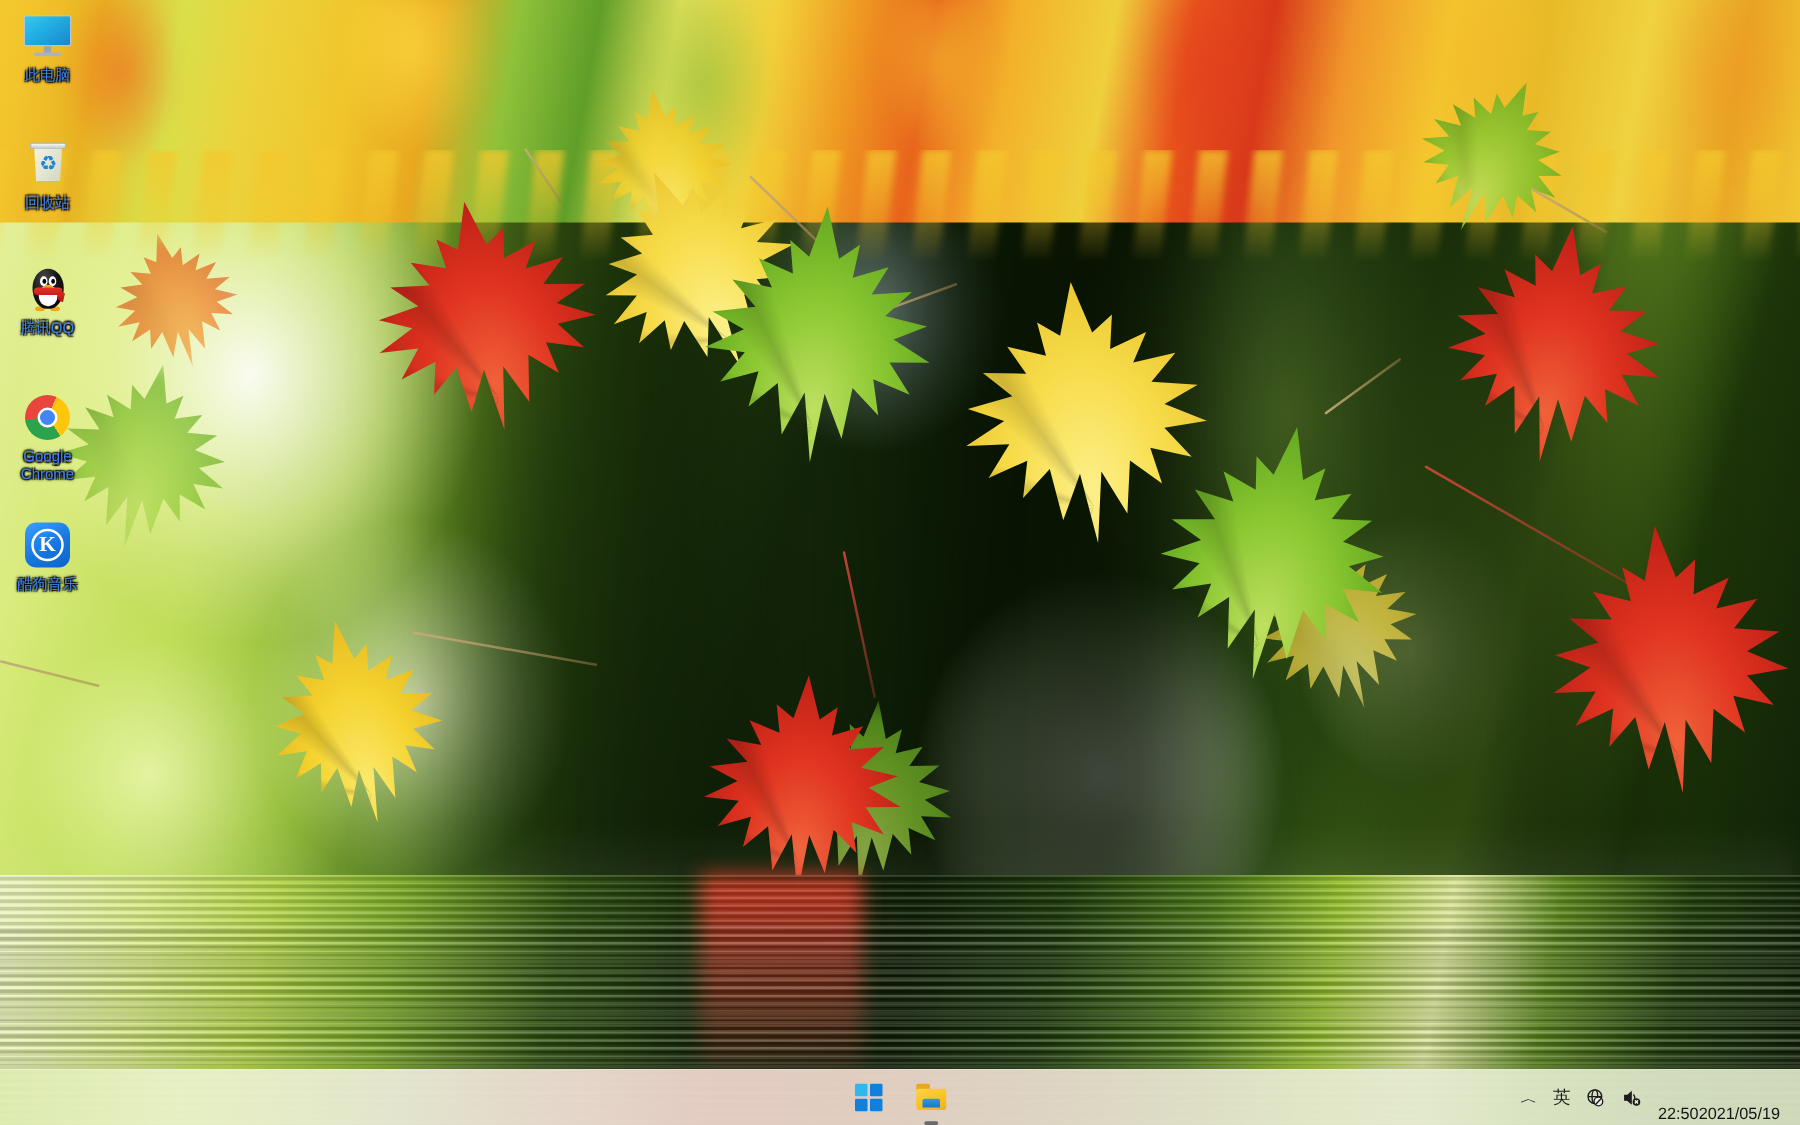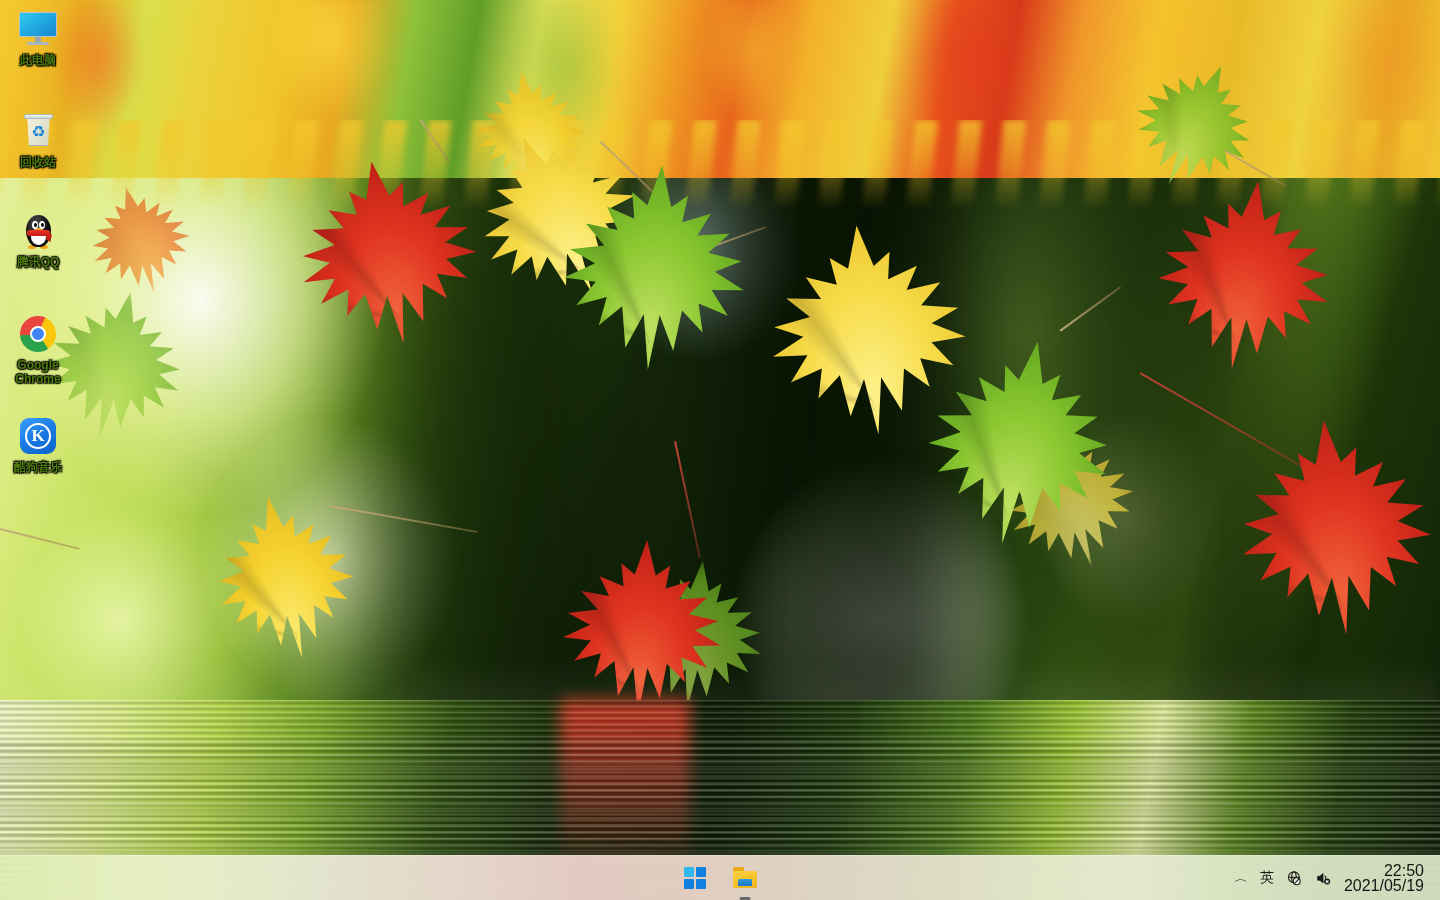--- a/index.html
+++ b/index.html
@@ -235,31 +235,30 @@
     cursor: default;
   }
   .icon-art {
     width: 42px; height: 42px;
     position: relative;
     margin-bottom: 3px;
   }
   .icon-label {
     font-size: 12px;
     line-height: 14px;
-    color: #4d7c0f;
+    color: #3b82f6;
     text-align: center;
     text-shadow:
       1px 1px 1px rgba(0,0,0,0.95),
       -1px 1px 1px rgba(0,0,0,0.8),
       1px -1px 1px rgba(0,0,0,0.8),
       -1px -1px 1px rgba(0,0,0,0.8),
       0 0 3px rgba(0,0,0,0.9);
     max-width: 72px;
     word-break: break-word;
-    font-weight: bold;
   }
 
   
   .mon-screen {
     position: absolute;
     left: 2px; top: 4px;
     width: 38px; height: 25px;
     border-radius: 2px;
     background: linear-gradient(145deg, #36c8ee 0%, #22b0e4 40%, #1a86cf 100%);
     border: 1.5px solid #b9c4cc;
@@ -538,25 +537,25 @@
     font-size: 11px;
     transform: scaleX(1.25);
   }
 
   .ico-svg { display: block; }
 
   #tb-clock {
     height: 40px;
     padding: 0 10px 0 6px;
     display: flex;
-    flex-direction: column;
+    flex-direction: row;
     align-items: flex-end;
     justify-content: center;
     color: #151515;
-    font-size: 16px;
+    font-size: 13px;
     line-height: 15px;
     border-radius: 4px;
     cursor: default;
   }
 </style>
 </head>
 <body>
 
 <div id="desktop">
 

